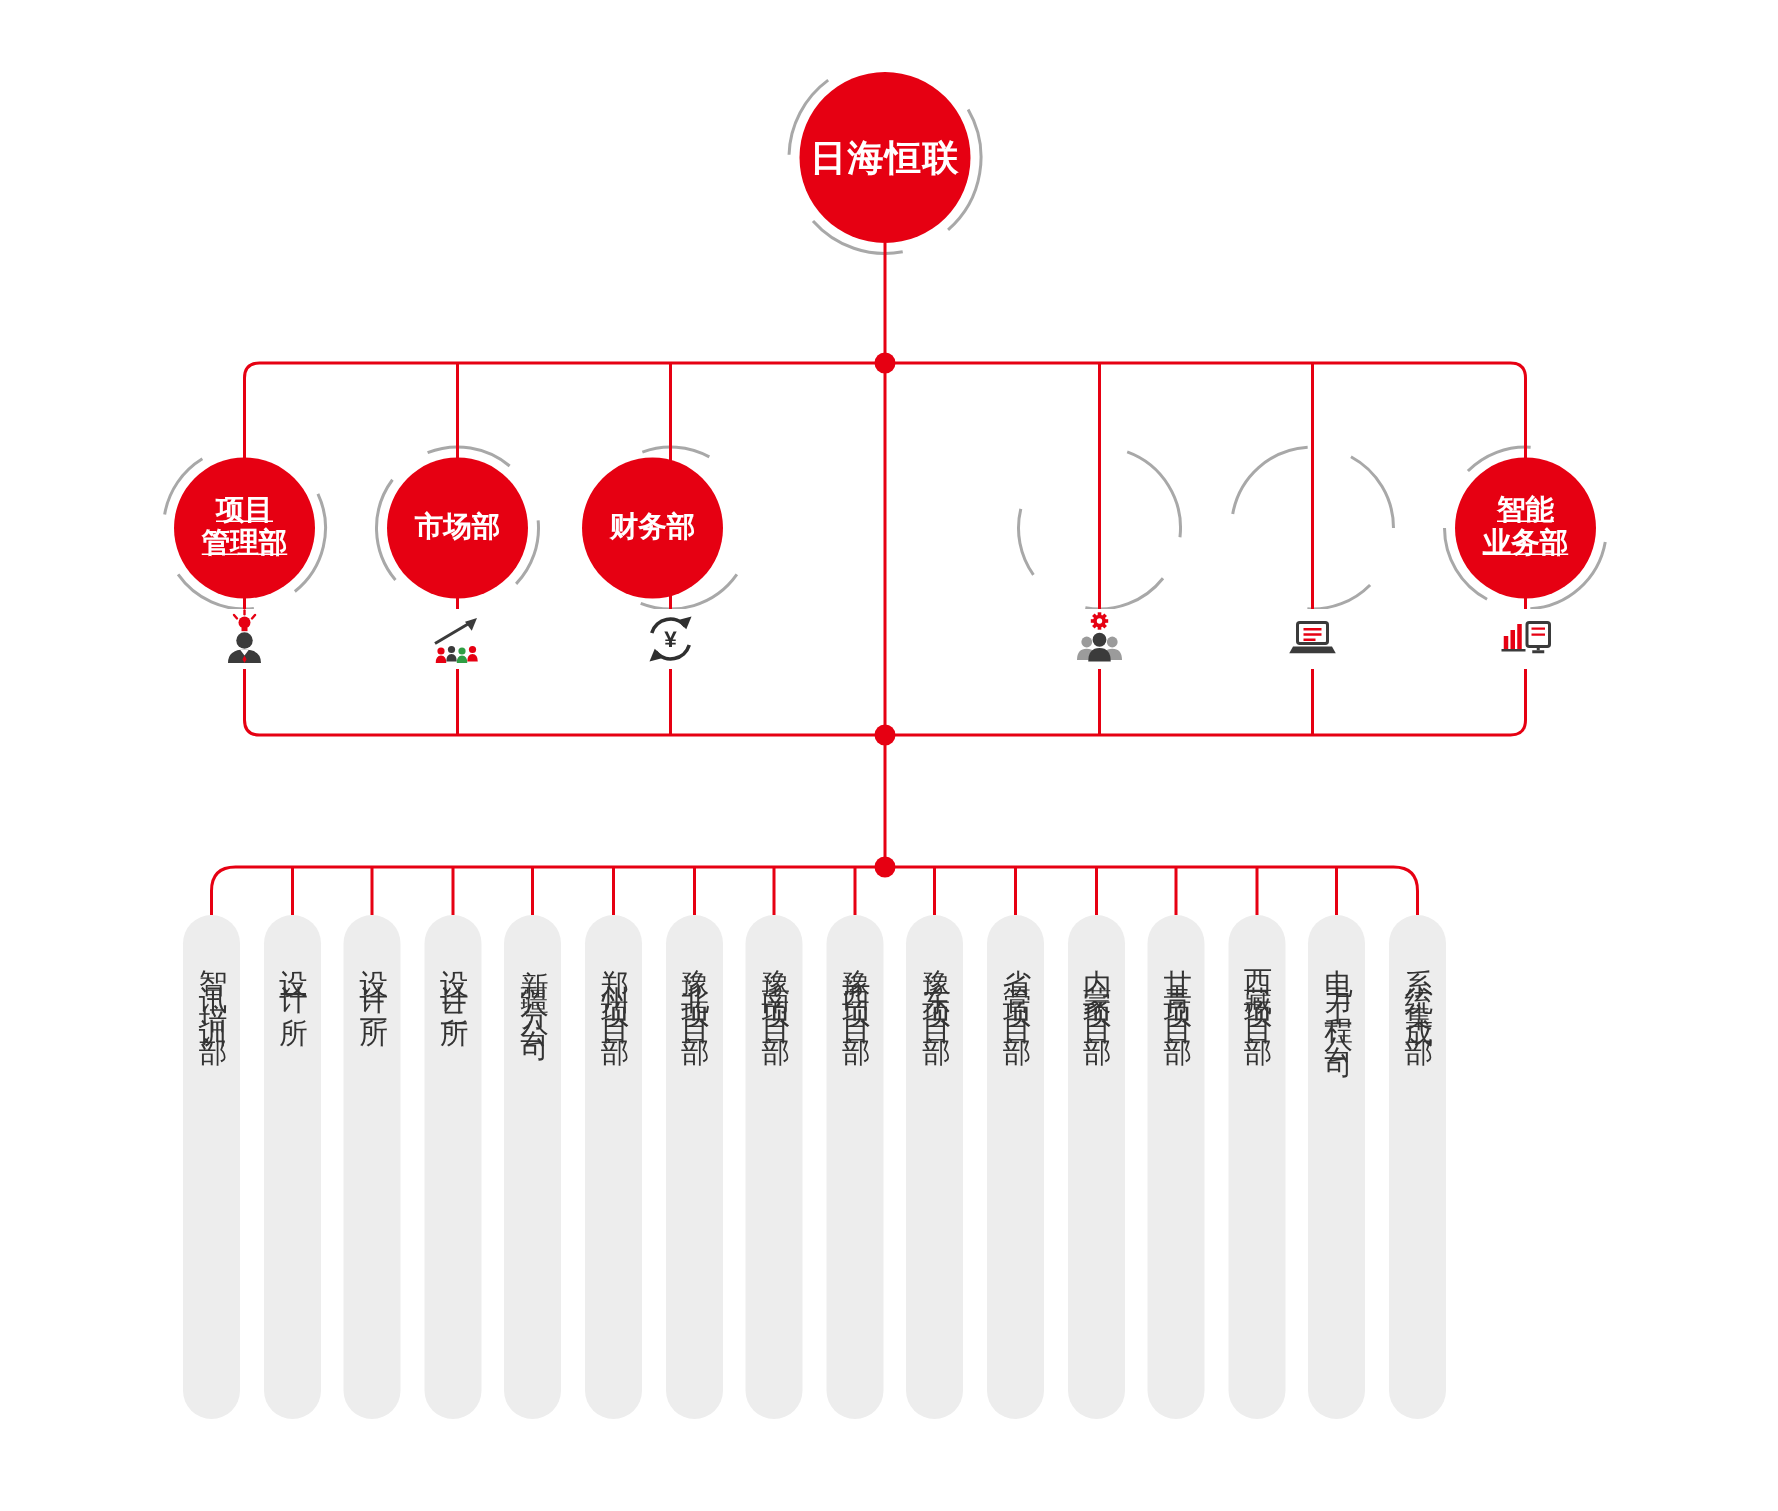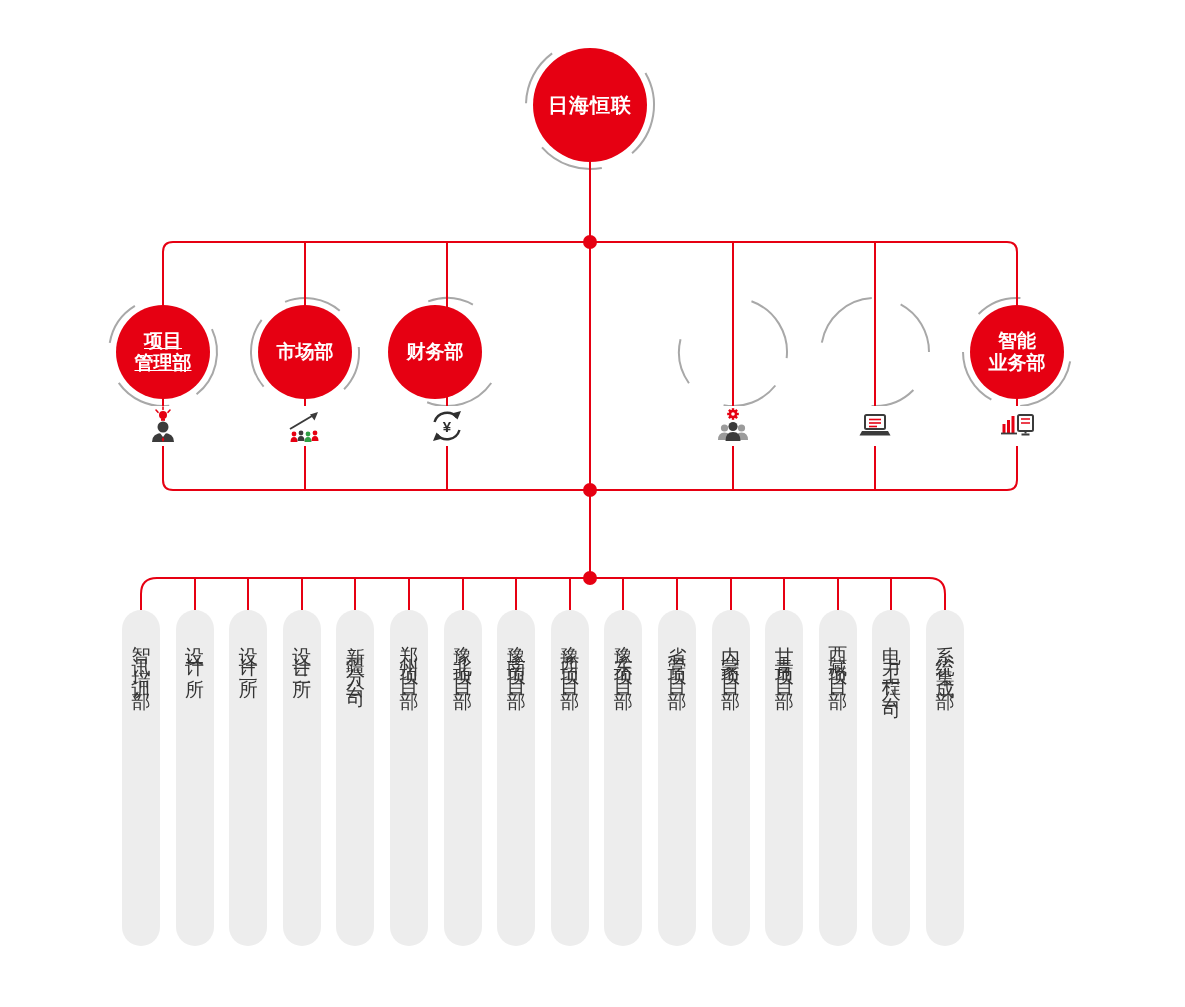--- a/index.html
+++ b/index.html
@@ -12,21 +12,21 @@
   body{background:#ffffff;font-family:"Liberation Sans", sans-serif;}
   .canvas{position:relative;width:1185px;height:1007px;background:#ffffff;overflow:hidden;}
   .connectors{position:absolute;left:0;top:0;width:1185px;height:1007px;z-index:1;}
   .line{fill:none;stroke:var(--accent);stroke-width:2;}
   .dot{fill:var(--accent);stroke:none;}
   .arc{fill:none;stroke:var(--arc);stroke-width:2;}
   .node{position:absolute;z-index:2;background:var(--accent);border-radius:50%;
         display:flex;align-items:center;justify-content:center;color:#ffffff;
         font-weight:bold;text-align:center;}
   .node span{white-space:pre-line;}
-  .node.root{left:533px;top:48px;width:114px;height:114px;font-size:20px;letter-spacing:1px;}
+  .node.root{left:533px;top:48px;width:114px;height:114px;font-size:24px;letter-spacing:1px;}
   .node.dept{top:305px;width:94px;height:94px;font-size:19px;line-height:1.18;}
   .icon{position:absolute;z-index:2;top:406px;width:40px;height:40px;background:#ffffff;}
   .icon svg{display:block;width:40px;height:40px;}
   .branches{position:absolute;left:122px;top:610px;width:842px;height:336px;
             display:flex;justify-content:space-between;z-index:2;}
   .branch{width:38px;height:336px;background:var(--box);border-radius:19px;
           display:flex;justify-content:center;padding-top:21px;}
   .branch span{writing-mode:vertical-rl;text-orientation:upright;
                font-size:19px;letter-spacing:11px;color:var(--ink);}
 </style>
@@ -62,21 +62,21 @@
   <div class="node dept" style="left:116px;text-decoration:underline;">
     <span>项目
 管理部</span>
   </div>
   <div class="node dept" style="left:258px;">
     <span>市场部</span>
   </div>
   <div class="node dept" style="left:388px;">
     <span>财务部</span>
   </div>
-  <div class="node dept" style="left:970px;">
+  <div class="node dept" style="left:970px;text-decoration:underline;">
     <span>智能
 业务部</span>
   </div>
 
   <div class="icon" style="left:143px;">
     <svg viewBox="0 0 40 40" xmlns="http://www.w3.org/2000/svg">
       <g stroke="#e60012" stroke-width="1.6" stroke-linecap="round">
         <line x1="20" y1="1" x2="20" y2="3.5"></line>
         <line x1="13" y1="4" x2="15" y2="6.3"></line>
         <line x1="27" y1="4" x2="25" y2="6.3"></line>

